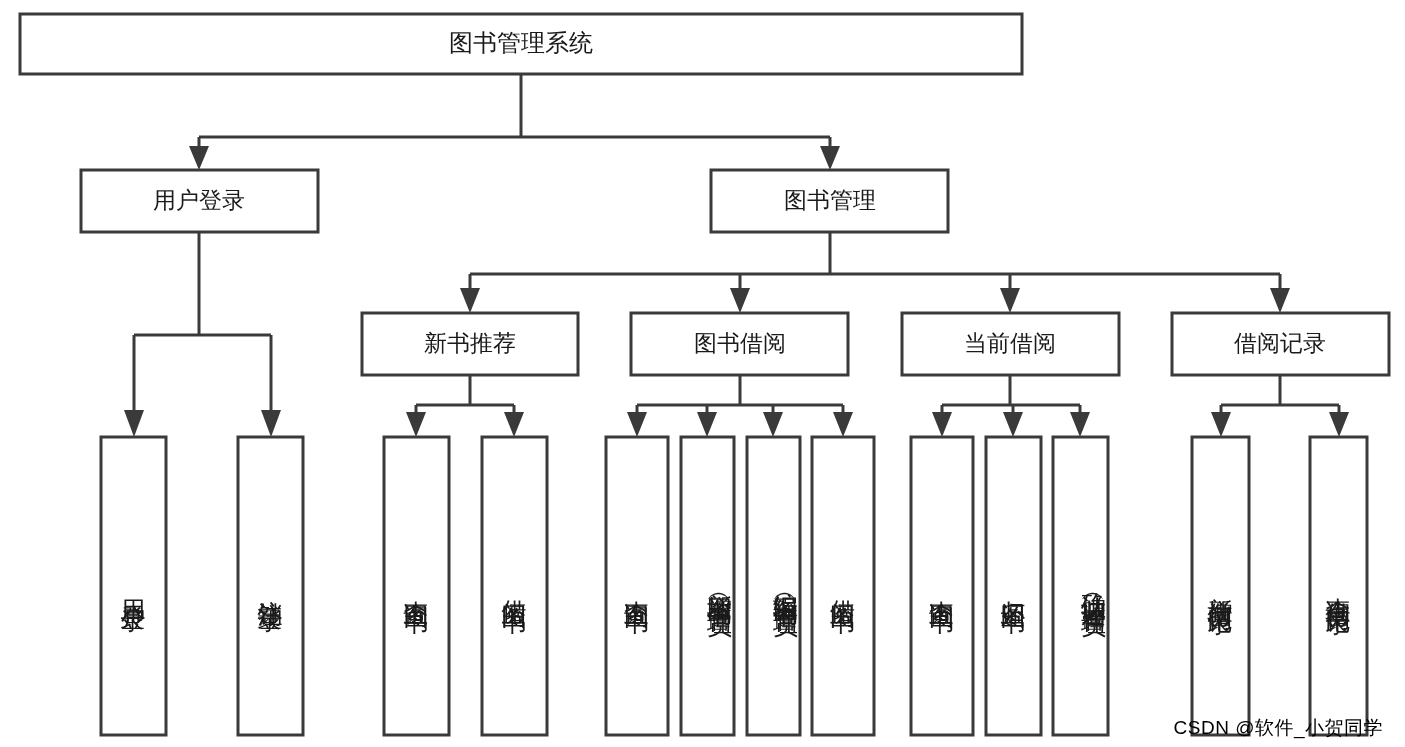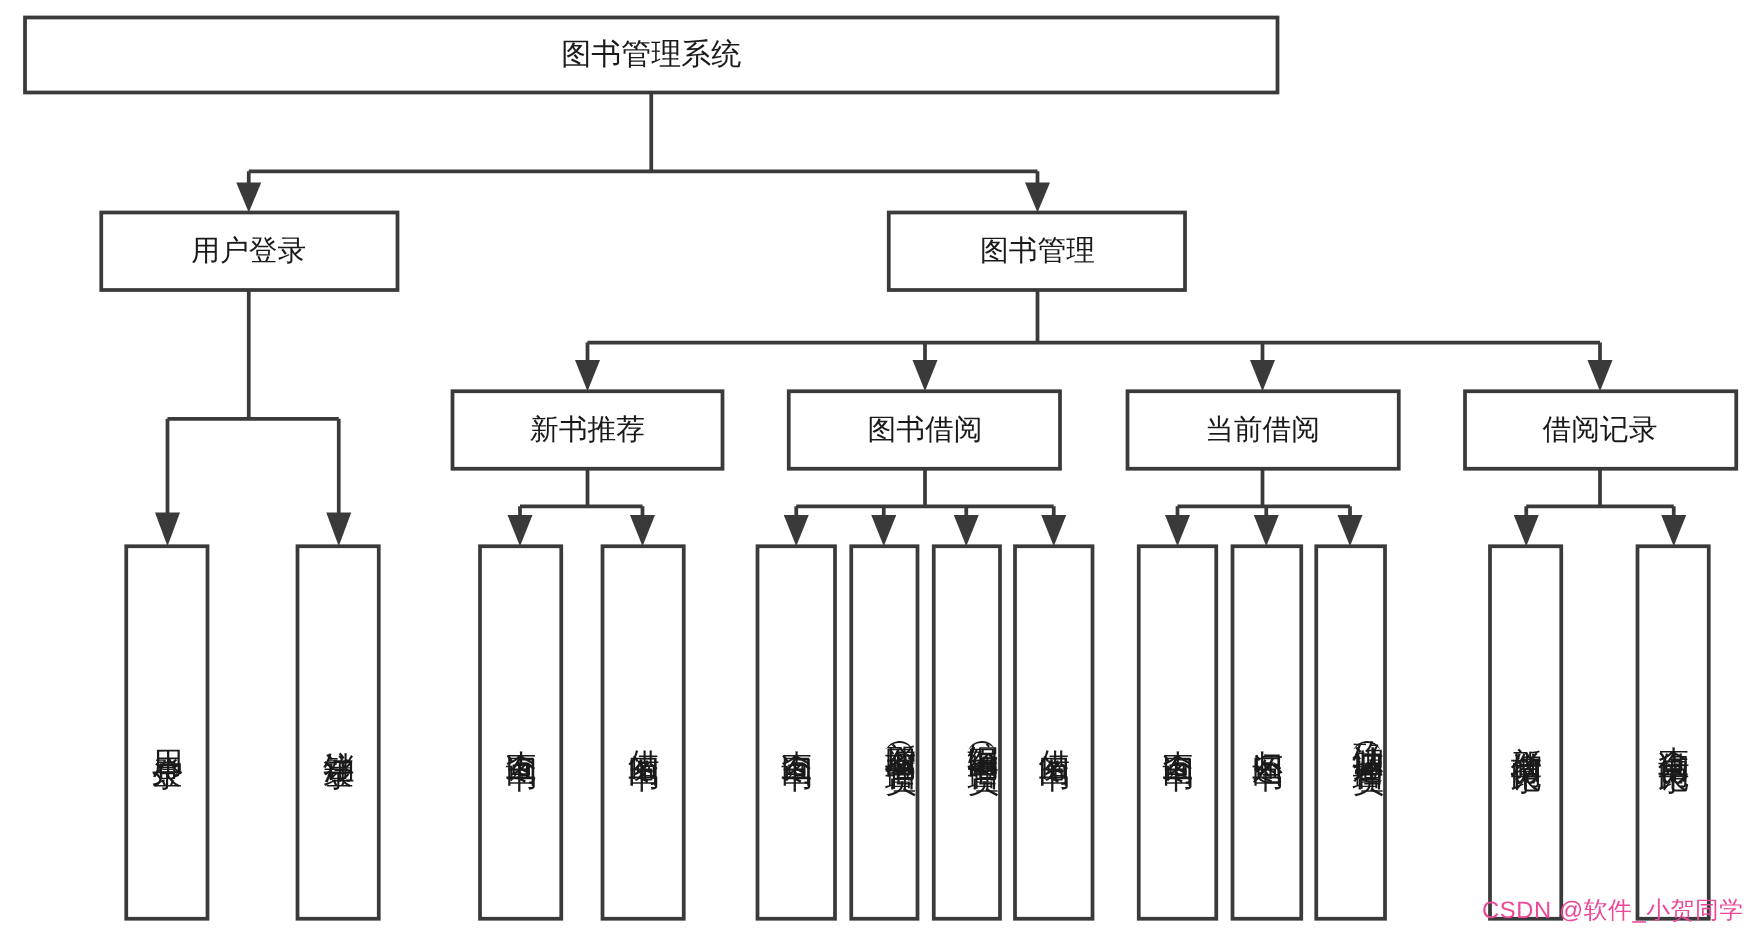--- a/index.html
+++ b/index.html
@@ -62,25 +62,25 @@
     color: #1a1a1a;
     white-space: nowrap;
     text-align: center;
     pointer-events: none;
     display: flex;
     align-items: center;
     justify-content: center;
   }
   .watermark {
     position: absolute;
-    right: 10px;
+    right: 22px;
     bottom: 6px;
     font-family: "Liberation Sans", "DejaVu Sans", sans-serif;
     font-size: 19px;
-    color: #ec4899;
+    color: #000000;
     letter-spacing: 0.5px;
     white-space: nowrap;
   }
 </style>
 </head>
 <body>
 
 <div id="diagram-root">
 
   <svg class="tree-canvas" viewBox="0 0 1405 747">

